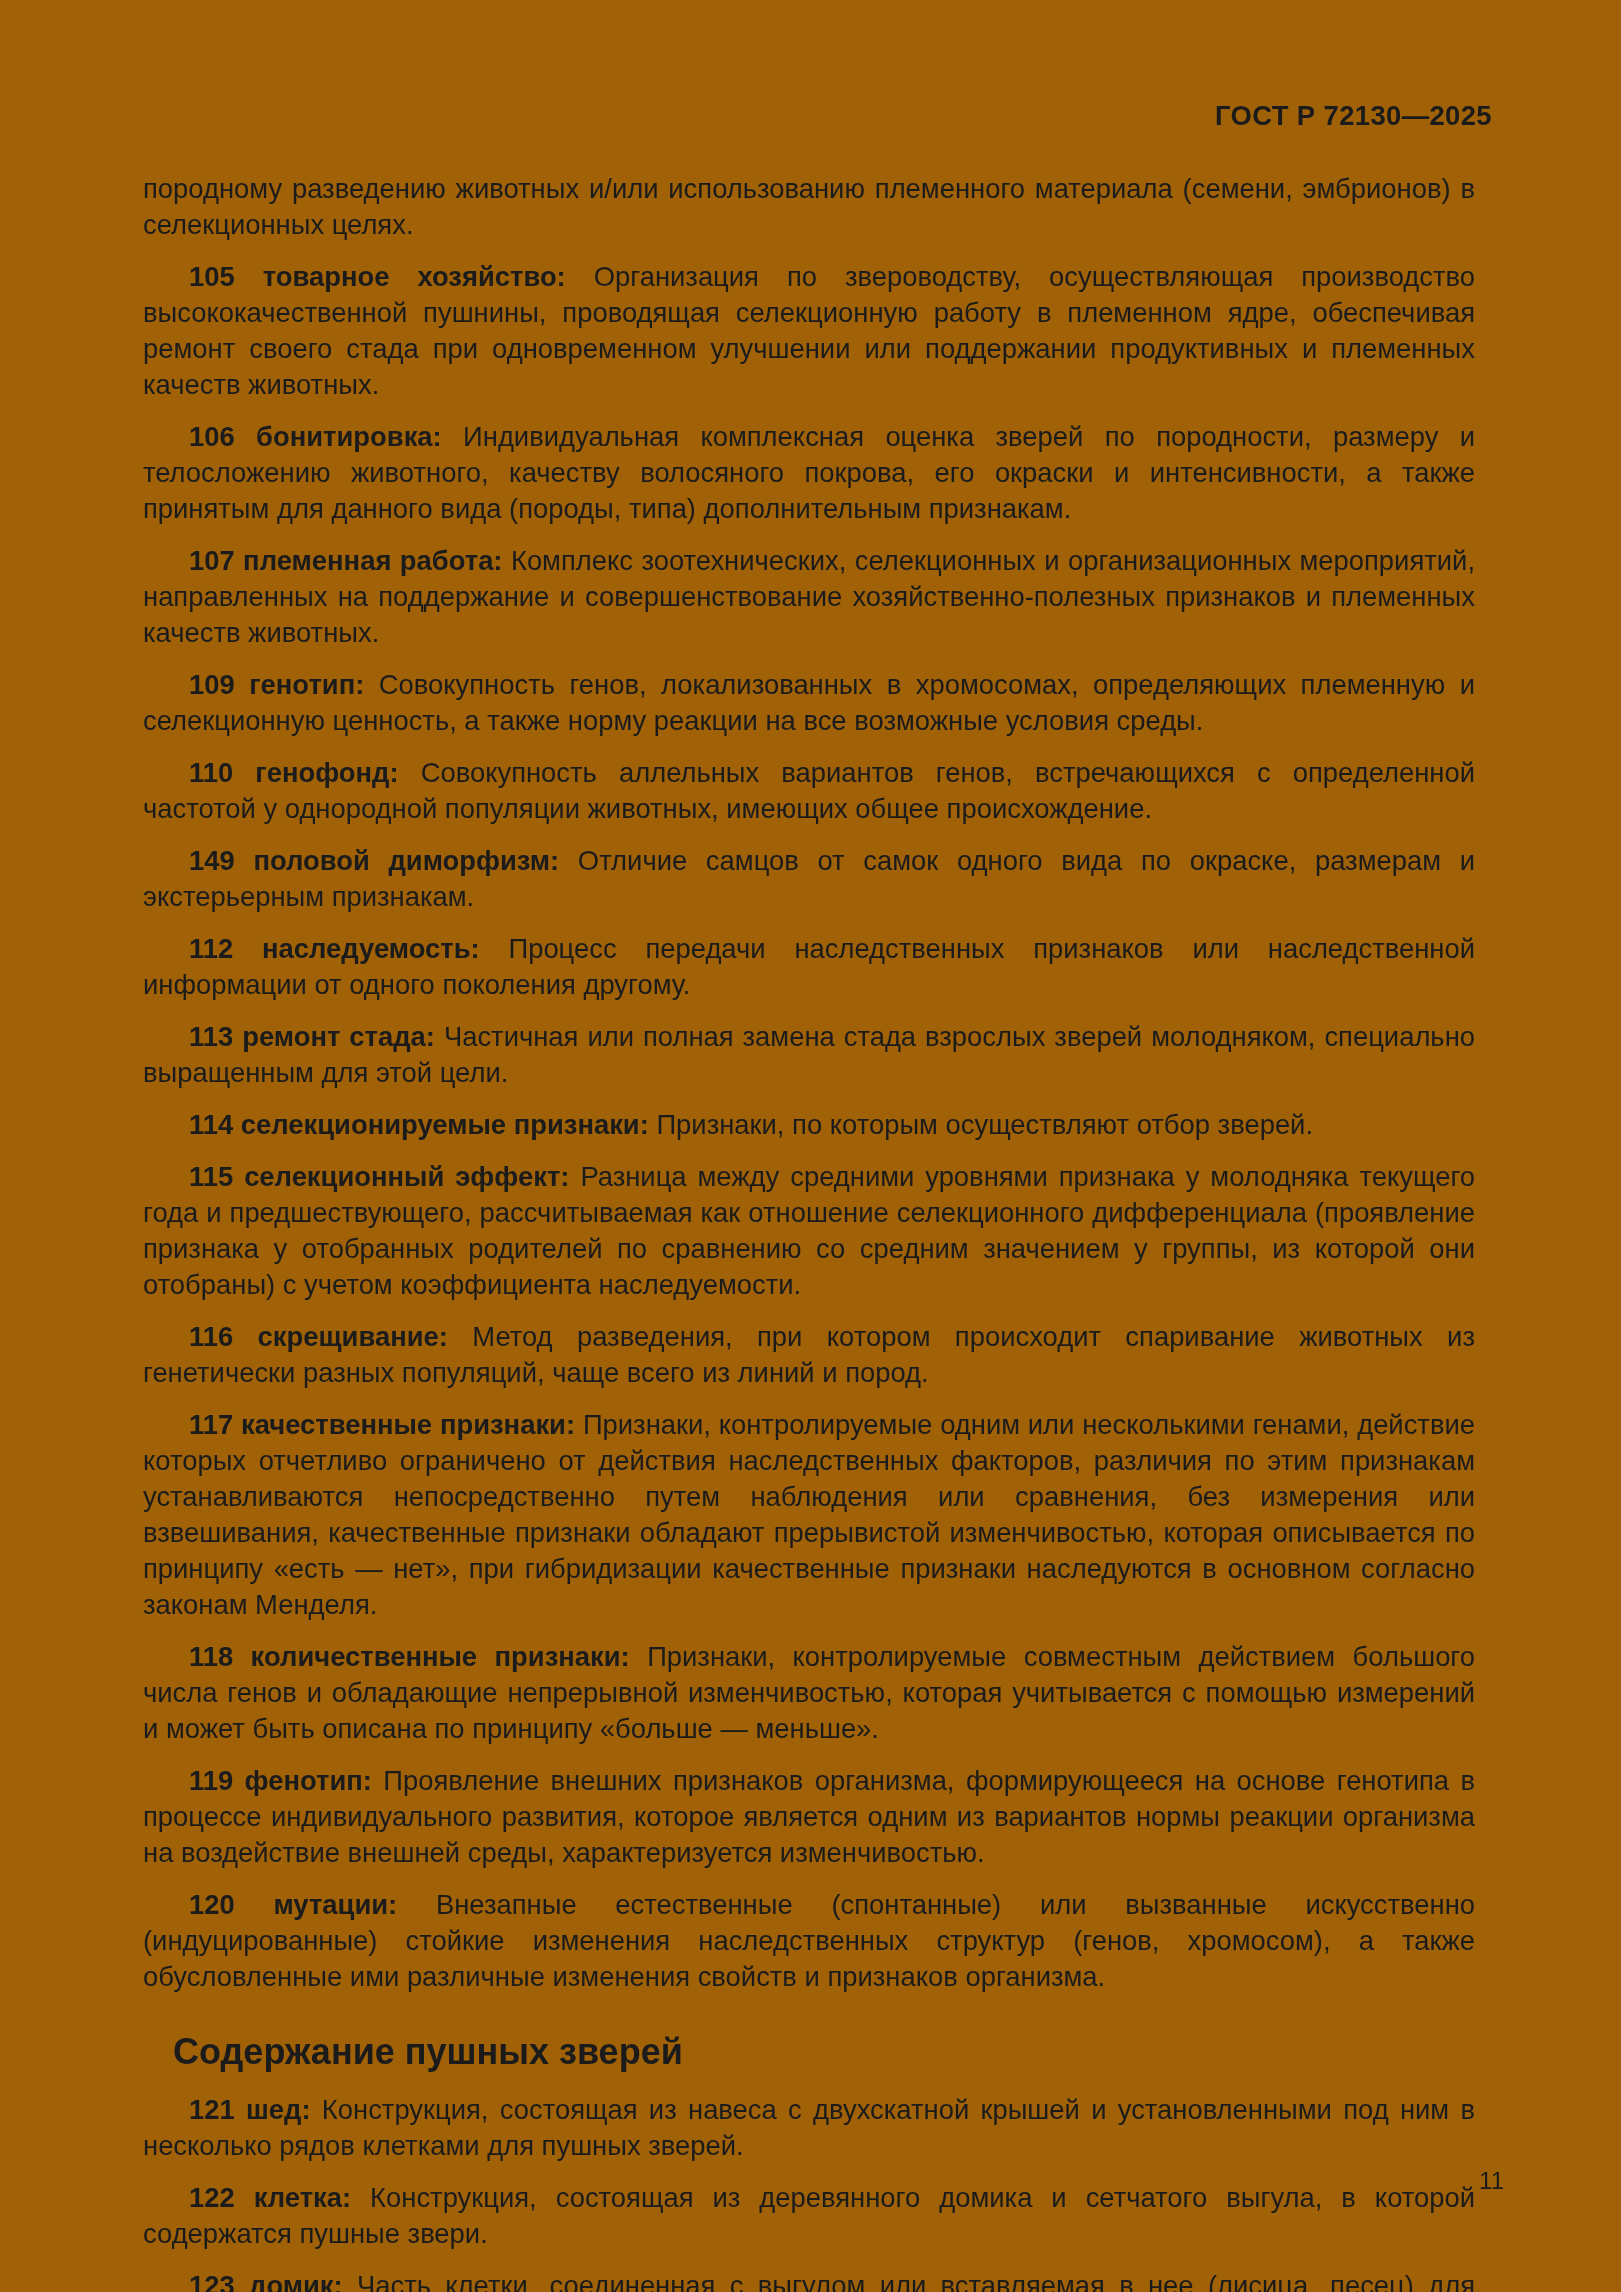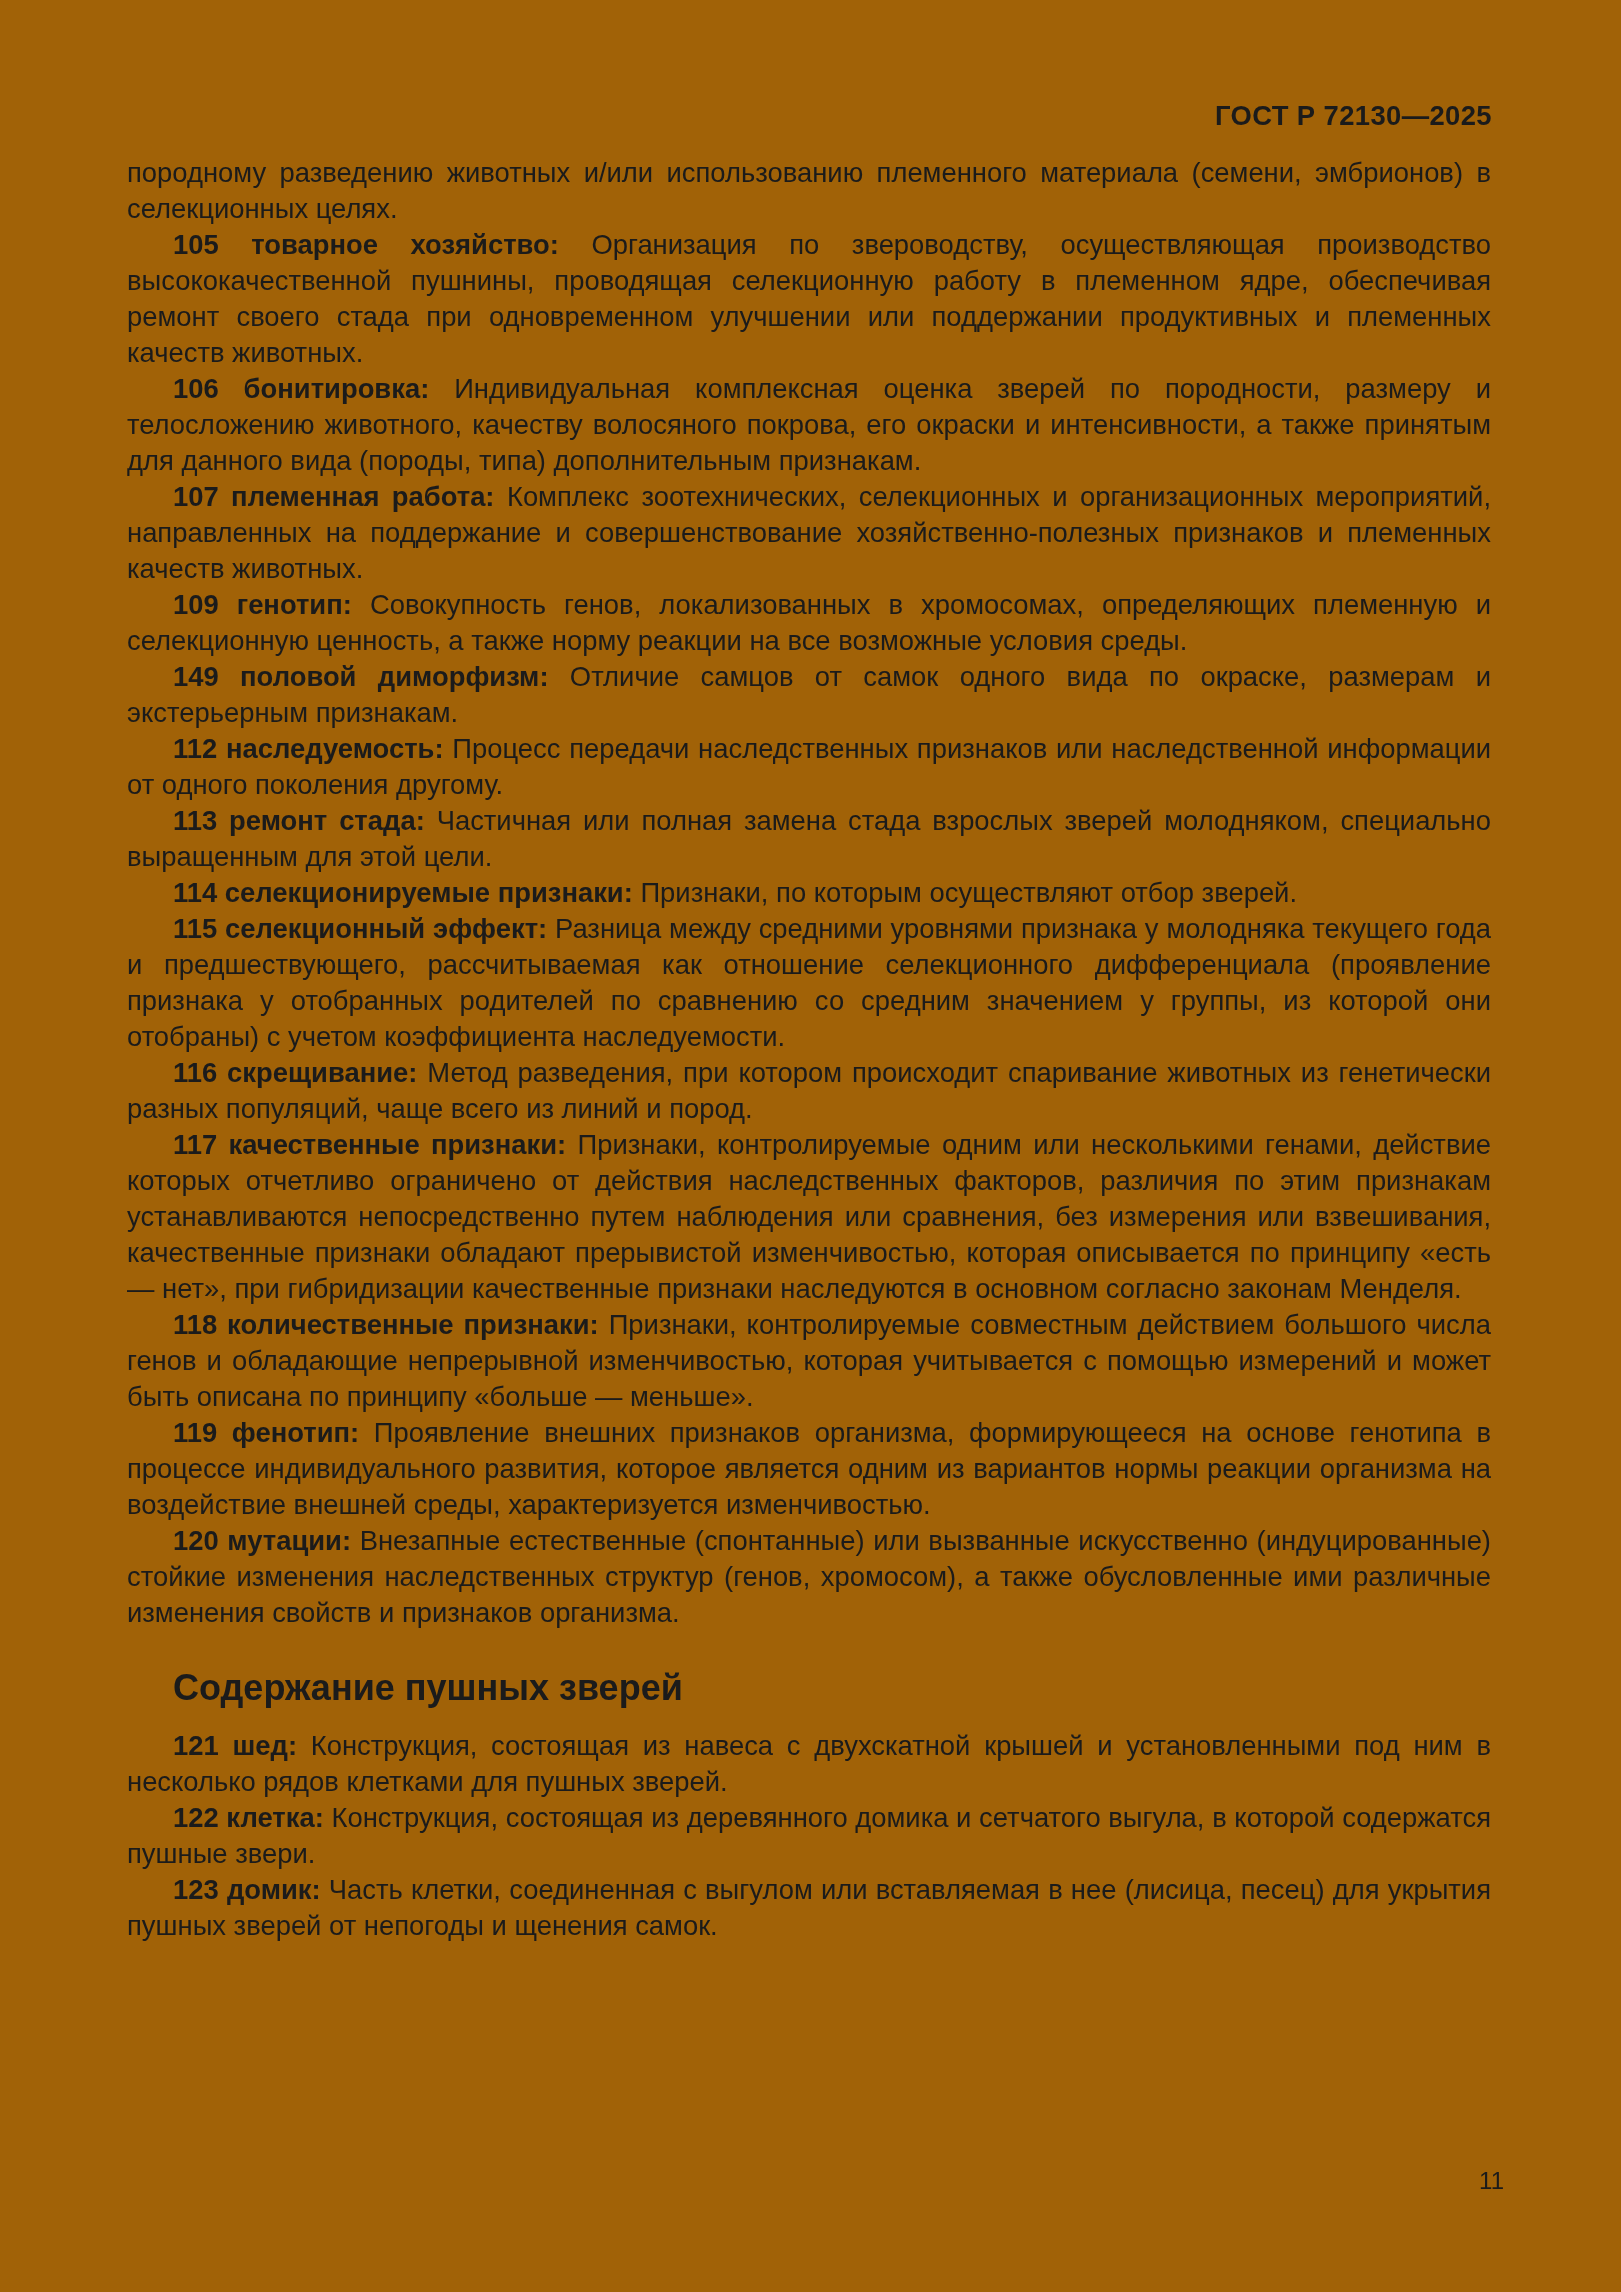--- a/index.html
+++ b/index.html
@@ -26,21 +26,21 @@
   .content {
     position: absolute;
     top: 155px;
     left: 127px;
     width: 1364px;
     font-size: 27.4px;
     line-height: 36px;
     text-align: justify;
   }
   .para {
-    margin: 0;
+    margin: 16px;
     text-indent: 46px;
   }
   .para.no-indent { text-indent: 0; }
   .term-label { font-weight: 700; }
   .section-heading {
     margin: 39px 0 21.6px 0;
     font-weight: 700;
     text-indent: 46px;
     text-align: left;
     font-size: 36px;
@@ -67,20 +67,21 @@
     <div>
   <p class="para"><b class="term-label">105 товарное хозяйство: </b><span class="term-definition">Организация по звероводству, осуществляющая производство высококачественной пушнины, проводящая селекционную работу в племенном ядре, обеспечивая ремонт своего стада при одновременном улучшении или поддержании продуктивных и племенных качеств животных.</span></p>
 
   <p class="para"><b class="term-label">106 бонитировка: </b><span class="term-definition">Индивидуальная комплексная оценка зверей по породности, размеру и телосложению животного, качеству волосяного покрова, его окраски и интенсивности, а также принятым для данного вида (породы, типа) дополнительным признакам.</span></p>
 
   <p class="para"><b class="term-label">107 племенная работа: </b><span class="term-definition">Комплекс зоотехнических, селекционных и организационных мероприятий, направленных на поддержание и совершенствование хозяйственно-полезных признаков и племенных качеств животных.</span></p>
 
 
   <p class="para"><b class="term-label">109 генотип: </b><span class="term-definition">Совокупность генов, локализованных в хромосомах, определяющих племенную и селекционную ценность, а также норму реакции на все возможные условия среды.</span></p>
 
+  <p class="para"><b class="term-label">110 генофонд: </b><span class="term-definition">Совокупность аллельных вариантов генов, встречающихся с определенной частотой у однородной популяции животных, имеющих общее происхождение.</span></p>
 
   <p class="para"><b class="term-label">149 половой диморфизм: </b><span class="term-definition">Отличие самцов от самок одного вида по окраске, размерам и экстерьерным признакам.</span></p>
 
   <p class="para"><b class="term-label">112 наследуемость: </b><span class="term-definition">Процесс передачи наследственных признаков или наследственной информации от одного поколения другому.</span></p>
 
   <p class="para"><b class="term-label">113 ремонт стада: </b><span class="term-definition">Частичная или полная замена стада взрослых зверей молодняком, специально выращенным для этой цели.</span></p>
 
   <p class="para"><b class="term-label">114 селекционируемые признаки: </b><span class="term-definition">Признаки, по которым осуществляют отбор зверей.</span></p>
 
   <p class="para"><b class="term-label">115 селекционный эффект: </b><span class="term-definition">Разница между средними уровнями признака у молодняка текущего года и предшествующего, рассчитываемая как отношение селекционного дифференциала (проявление признака у отобранных родителей по сравнению со средним значением у группы, из которой они отобраны) с учетом коэффициента наследуемости.</span></p>

